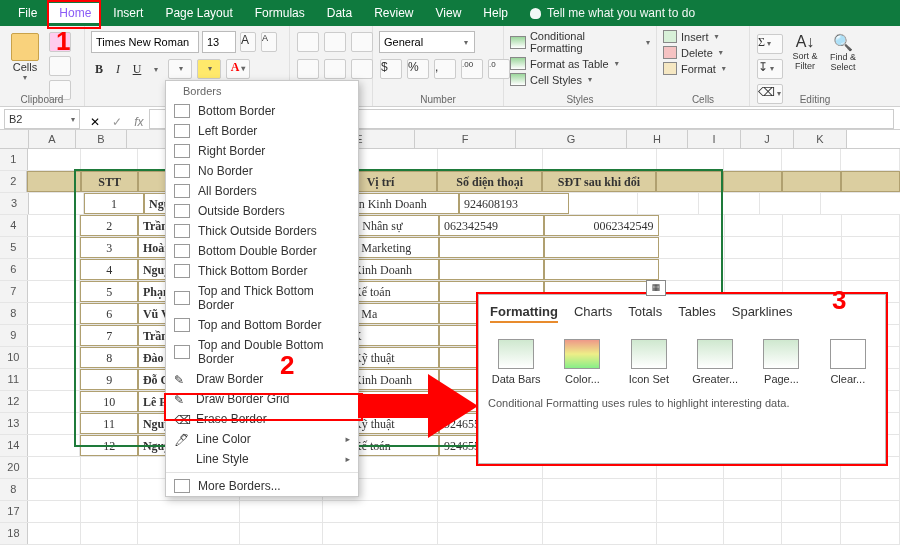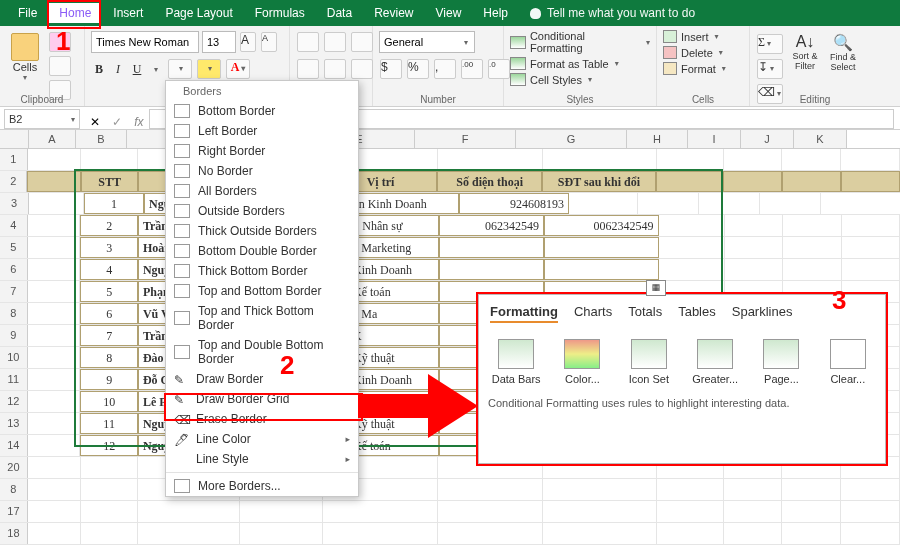--- a/index.html
+++ b/index.html
@@ -41,21 +41,21 @@
 .ch{border-right:1px solid #ccc;background:#f3f3f3;text-align:center;font-size:11px;line-height:18px;color:#555}
 .ch.A{width:46px}.ch.B{width:50px}.ch.C{width:97px}.ch.D{width:78px}.ch.E{width:110px}.ch.F{width:100px}.ch.G{width:110px}.ch.H{width:60px}.ch.I{width:52px}.ch.J{width:52px}.ch.K{width:52px}
 .rows{}
 .row{display:flex;height:21px;border-bottom:1px solid #e5e5e5}
 .rh{width:28px;border-right:1px solid #ccc;background:#f3f3f3;text-align:center;font-size:11px;line-height:21px;color:#555}
 .cell{border-right:1px solid #e5e5e5;padding:0 4px;font-size:12px;font-family:"Times New Roman",serif;line-height:21px;overflow:hidden;white-space:nowrap}
 .cA{width:46px}.cB{width:50px}.cC{width:97px}.cD{width:78px}.cE{width:110px}.cF{width:100px}.cG{width:110px}.cH{width:60px}.cI{width:52px}.cJ{width:52px}.cK{width:52px}
 .hdrrow .cell{background:#dbcea0;font-weight:700;text-align:center;border:1px solid #b0a070}
 .datarow .cB{text-align:center;border:1px solid #b0a070}
 .datarow .cC,.datarow .cD,.datarow .cE,.datarow .cF,.datarow .cG{border:1px solid #b0a070}
-.datarow .cF{text-align:right}
+.datarow .cF{text-align:left}
 .datarow .cG{text-align:right}
 .datarow .cC{font-weight:700}
 .sel{position:absolute;border:2px solid #1e7a3a;pointer-events:none}
 .bordermenu{position:absolute;left:165px;top:80px;width:192px;background:#fff;border:1px solid #c8c8c8;box-shadow:2px 3px 8px rgba(0,0,0,.25);z-index:20;font-size:12px}
 .bordermenu .mtitle{padding:4px 17px;color:#666;font-size:11px}
 .bordermenu .mi{display:flex;align-items:center;gap:8px;padding:3px 8px}
 .bordermenu .mi .bic{width:14px;height:12px;border:1px solid #999;position:relative;flex:0 0 14px}
 .bordermenu .sub::after{content:"▸";margin-left:auto;font-size:9px;color:#666}
 .bordermenu .sep{border-top:1px solid #e2e2e2;margin:3px 0}
 .draw-hl{position:absolute;left:164px;top:393px;width:195px;height:24px;border:2px solid red;z-index:29;pointer-events:none}
@@ -537,25 +537,25 @@
       <div class="mi">
         <span class="bic"></span>
         <span>Bottom Double Border</span>
       </div>
       <div class="mi">
         <span class="bic"></span>
         <span>Thick Bottom Border</span>
       </div>
       <div class="mi">
         <span class="bic"></span>
+        <span>Top and Thick Bottom Border</span>
+      </div>
+      <div class="mi">
+        <span class="bic"></span>
         <span>Top and Bottom Border</span>
-      </div>
-      <div class="mi">
-        <span class="bic"></span>
-        <span>Top and Thick Bottom Border</span>
       </div>
       <div class="mi">
         <span class="bic"></span>
         <span>Top and Double Bottom Border</span>
       </div>
     </div>
 
   <div class="mi">
       <span class="bic" style="border:none">✎</span>
       <span>Draw Border</span>

